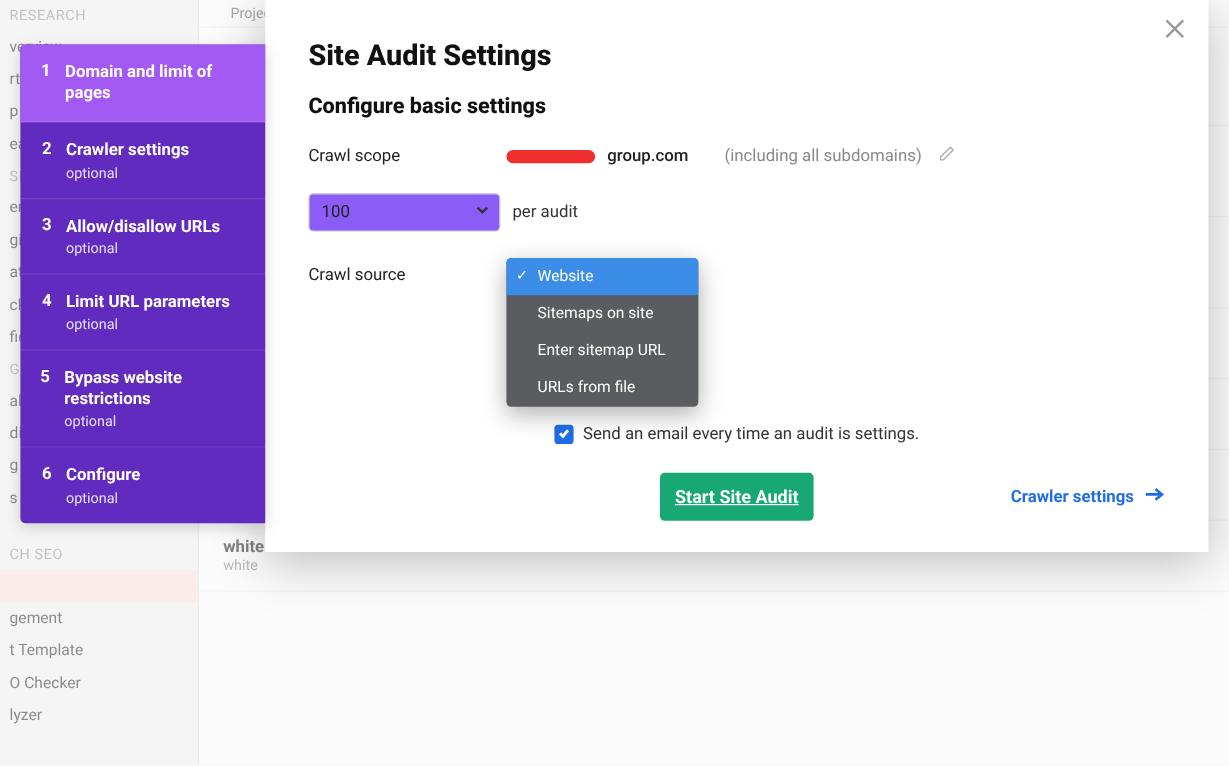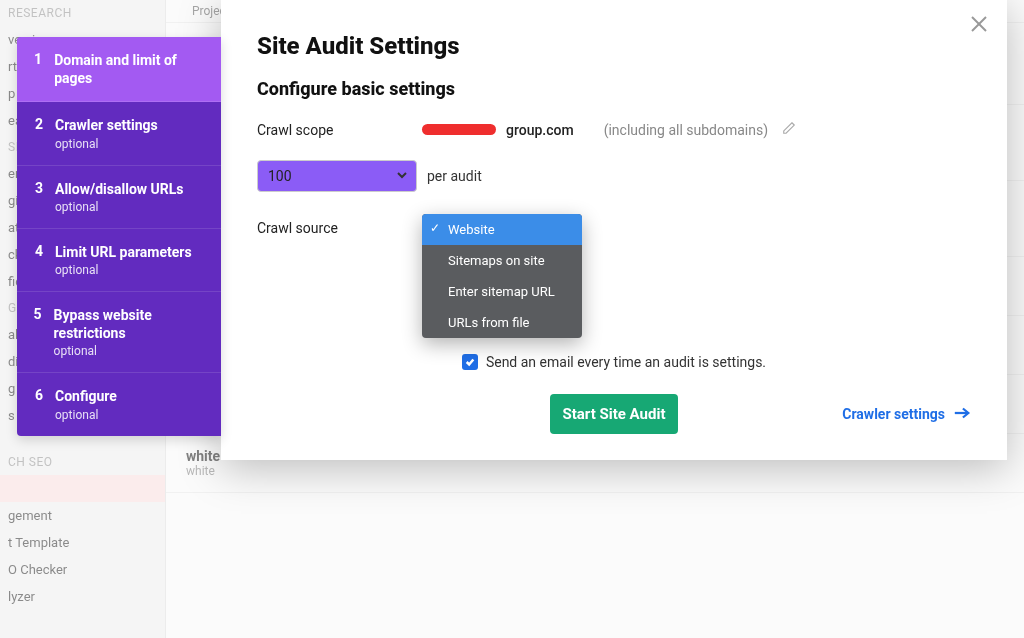--- a/index.html
+++ b/index.html
@@ -59,21 +59,21 @@
   .dropdown .opt { padding:8px 12px 8px 26px; color:#fff; font-size:13px; position:relative; cursor:pointer;}
   .dropdown .opt.sel { background:#3b8de8; }
   .dropdown .opt.sel::before { content:"✓"; position:absolute; left:8px; top:7px; font-size:12px;}
 
   
   .modal-footer { position:absolute; left:0; right:0; bottom:26px; padding:0 36px;}
   .email-row { display:flex; align-items:center; justify-content:center; gap:8px; margin-bottom:24px; font-size:14px; color:#333;}
   .chk { width:16px; height:16px; border-radius:3px; background:#1f6ee6; display:inline-flex; align-items:center; justify-content:center;}
   .chk svg { width:10px; height:10px; stroke:#fff; stroke-width:3; fill:none;}
   .action-row { display:flex; align-items:center; justify-content:center; gap:150px; position:relative;}
-  .btn-primary { background:#17a874; color:#fff; border:none; border-radius:4px; padding:11px 12px; font-size:15px; font-weight:700; cursor:pointer;}
+  .btn-primary { background:#17a874; color:#fff; border:none; border-radius:4px; padding:11px 12px; font-size:15px; font-weight:700; cursor:pointer;text-decoration:underline;}
   .link-next { color:#1f6ee6; font-weight:700; font-size:14px; cursor:pointer; display:flex; align-items:center; gap:8px; position:absolute; right:0;}
   .link-next svg { width:18px; height:14px; stroke:#1f6ee6; stroke-width:2.5; fill:none;}
 
 </style>
 </head>
 <body>
 
 <div class="bg-page">
   <div class="bg-left-nav">
     <div class="section-label">RESEARCH</div>

